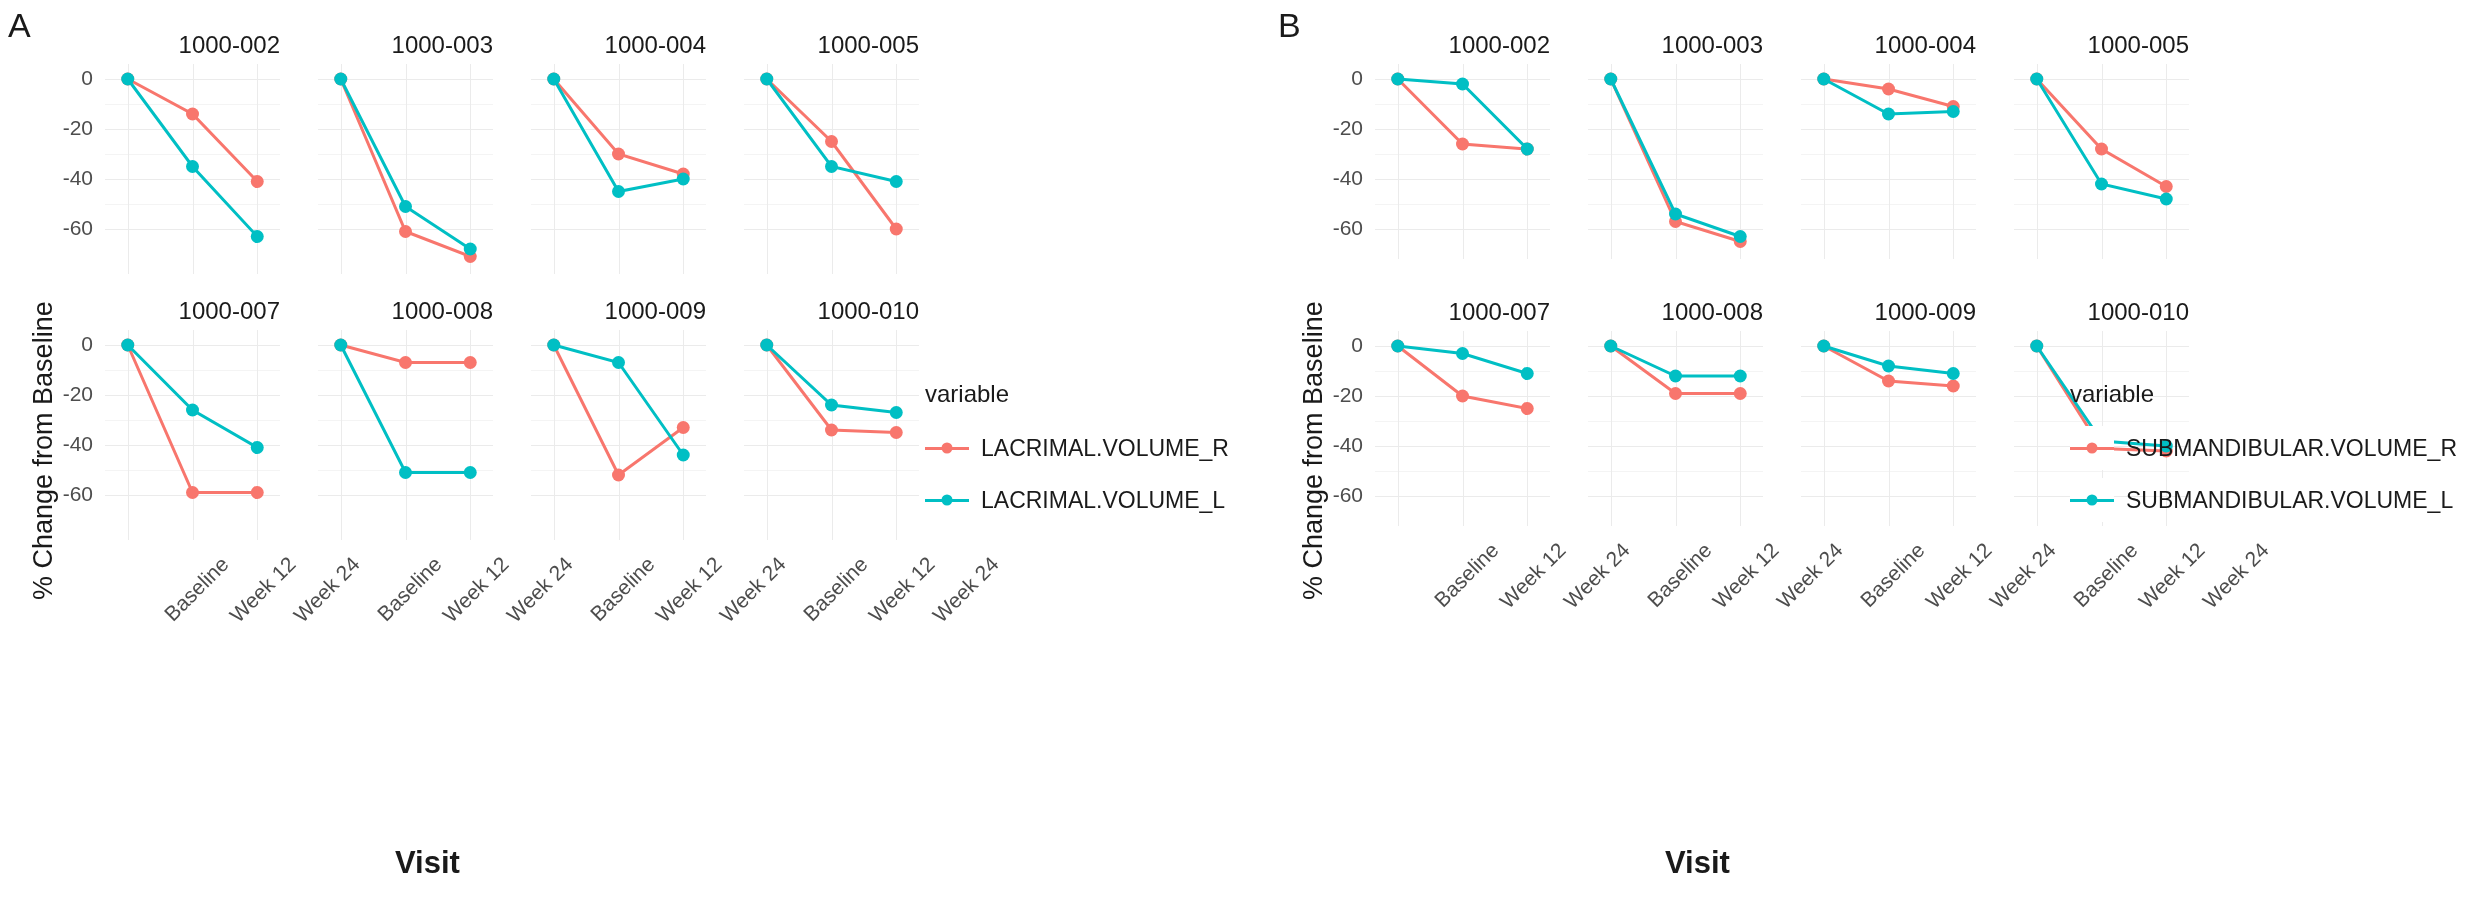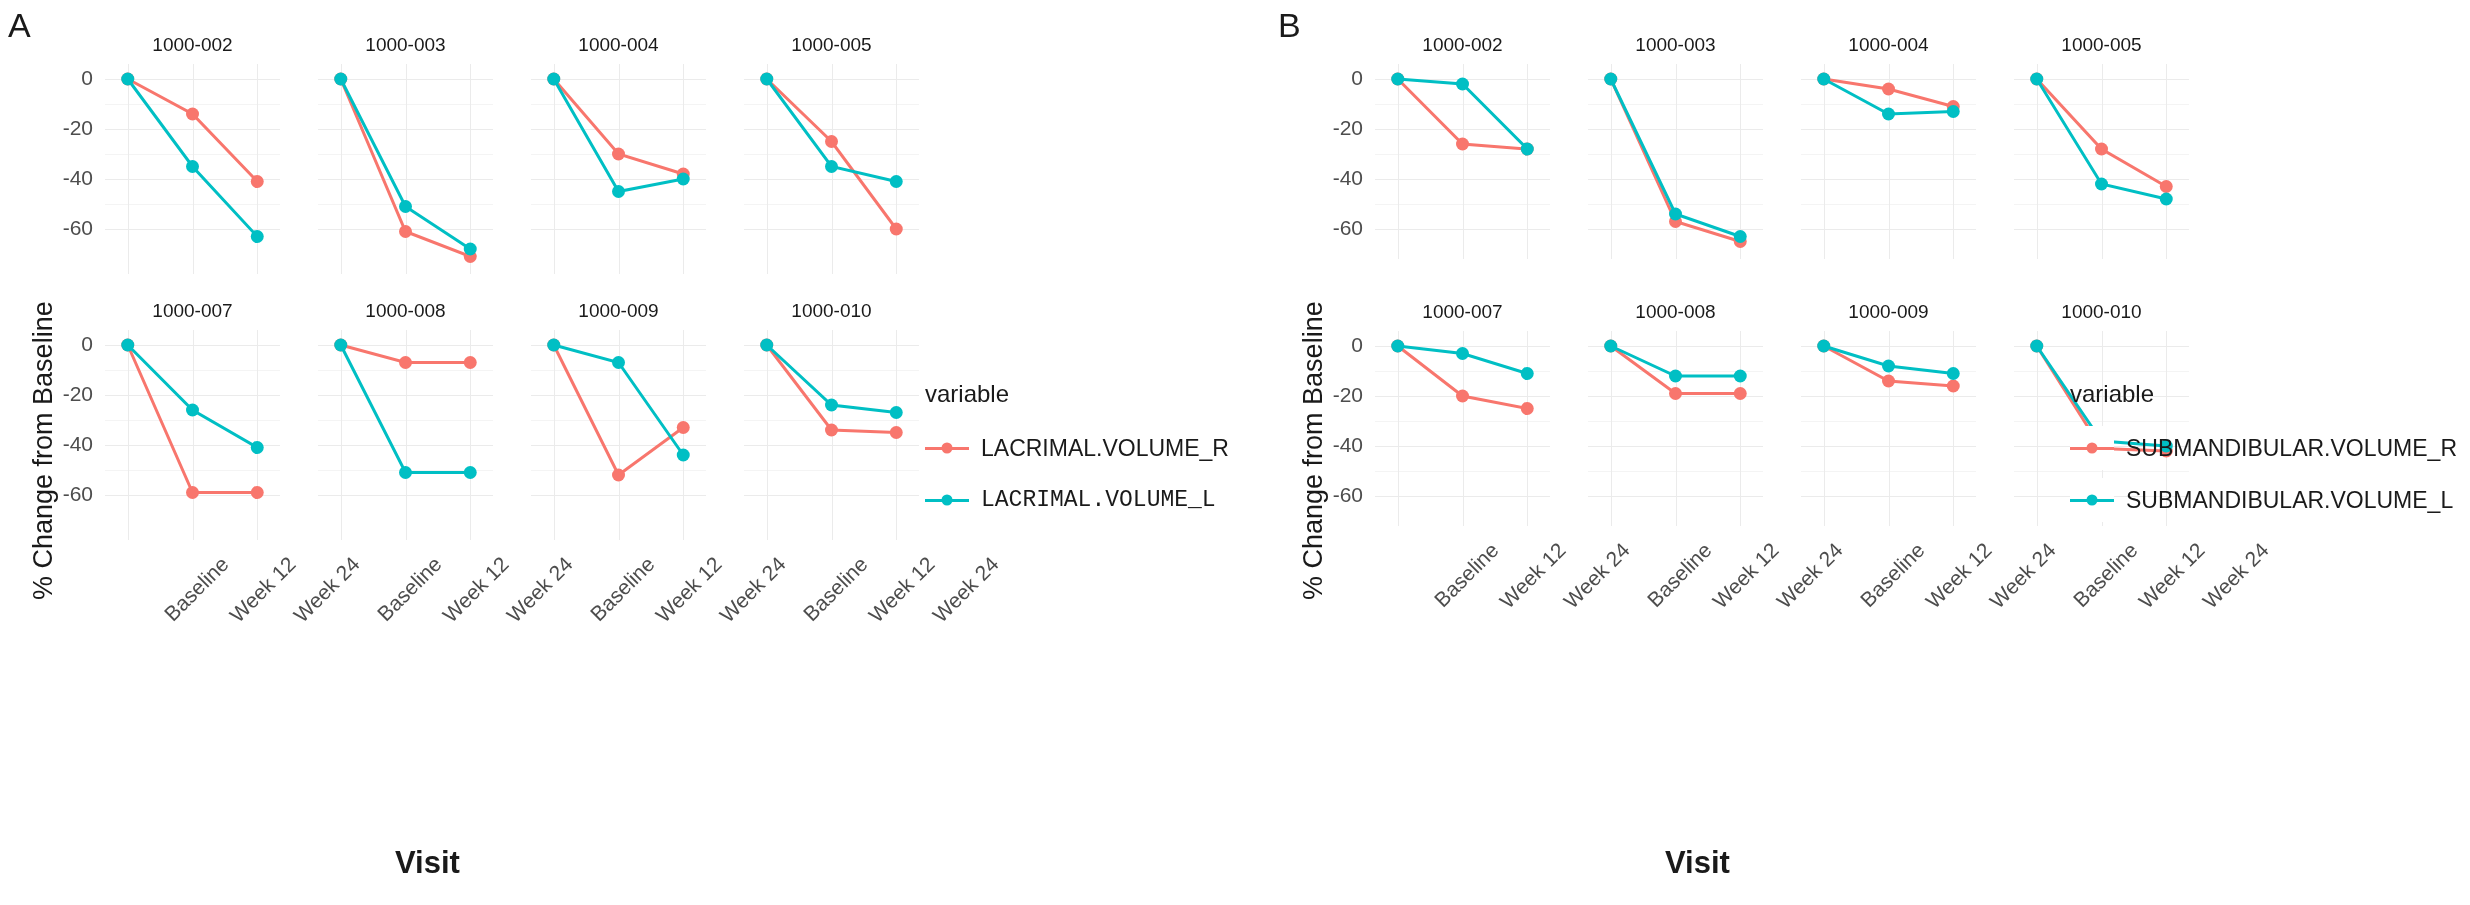--- a/index.html
+++ b/index.html
@@ -8,21 +8,21 @@
 
   .panel{position:absolute;top:0;height:905px;}
   .panel-label{position:absolute;font-size:34px;color:#1a1a1a;font-family:"Liberation Sans",sans-serif;}
 
   .ylabel{position:absolute;font-size:27px;color:#1a1a1a;
           transform:rotate(-90deg);transform-origin:left top;white-space:nowrap;}
   .xlabel{position:absolute;font-size:31px;font-weight:bold;color:#1a1a1a;white-space:nowrap;}
 
   .facet{position:absolute;}
   .facet-strip{position:absolute;left:0;top:0;width:100%;height:30px;
-               font-size:19px;color:#1a1a1a;text-align:center;line-height:30px;}
+               font-size:24px;color:#1a1a1a;text-align:right;line-height:30px;}
   .plotbox{position:absolute;left:0;top:34px;background:#ffffff;}
   .gridline{position:absolute;background:#ebebeb;}
   .gridline.h{height:1px;left:0;right:0;}
   .gridline.v{width:1px;top:0;bottom:0;}
   .svgwrap{position:absolute;left:0;top:0;width:100%;height:100%;}
   .ytick{position:absolute;font-size:21px;color:#4d4d4d;text-align:right;white-space:nowrap;}
   .xtick{position:absolute;font-size:21px;color:#4d4d4d;white-space:nowrap;
          transform:rotate(-45deg);transform-origin:right top;text-align:right;}
 
   .legend{position:absolute;}
@@ -267,21 +267,21 @@
     <div class="legend" id="legendA" style="left:925px;top:380px;">
       <div class="legend-title">variable</div>
     <div class="legend-item" style="top: 46px;">
           <span class="legend-key">
             <span class="legend-line" style="background: rgb(248, 118, 109);">
               <span class="legend-dot" style="background: rgb(248, 118, 109);"></span>
             </span>
           </span>
           <span class="legend-text">LACRIMAL.VOLUME_R</span>
         </div>
-        <div class="legend-item" style="top: 98px; font-family: Liberation Mono, monospace;">
+        <div class="legend-item" style="top: 98px;">
           <span class="legend-key">
             <span class="legend-line" style="background: rgb(0, 191, 196);">
               <span class="legend-dot" style="background: rgb(0, 191, 196);"></span>
             </span>
           </span>
           <span class="legend-text">LACRIMAL.VOLUME_L</span>
         </div>
       </div>
   </div>
 

